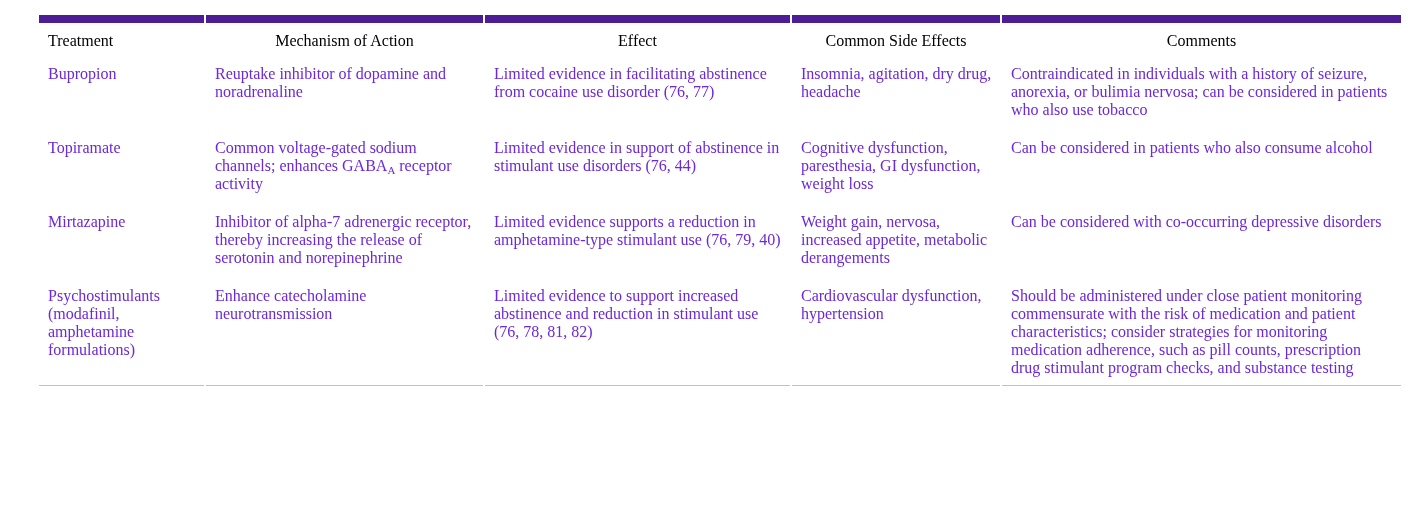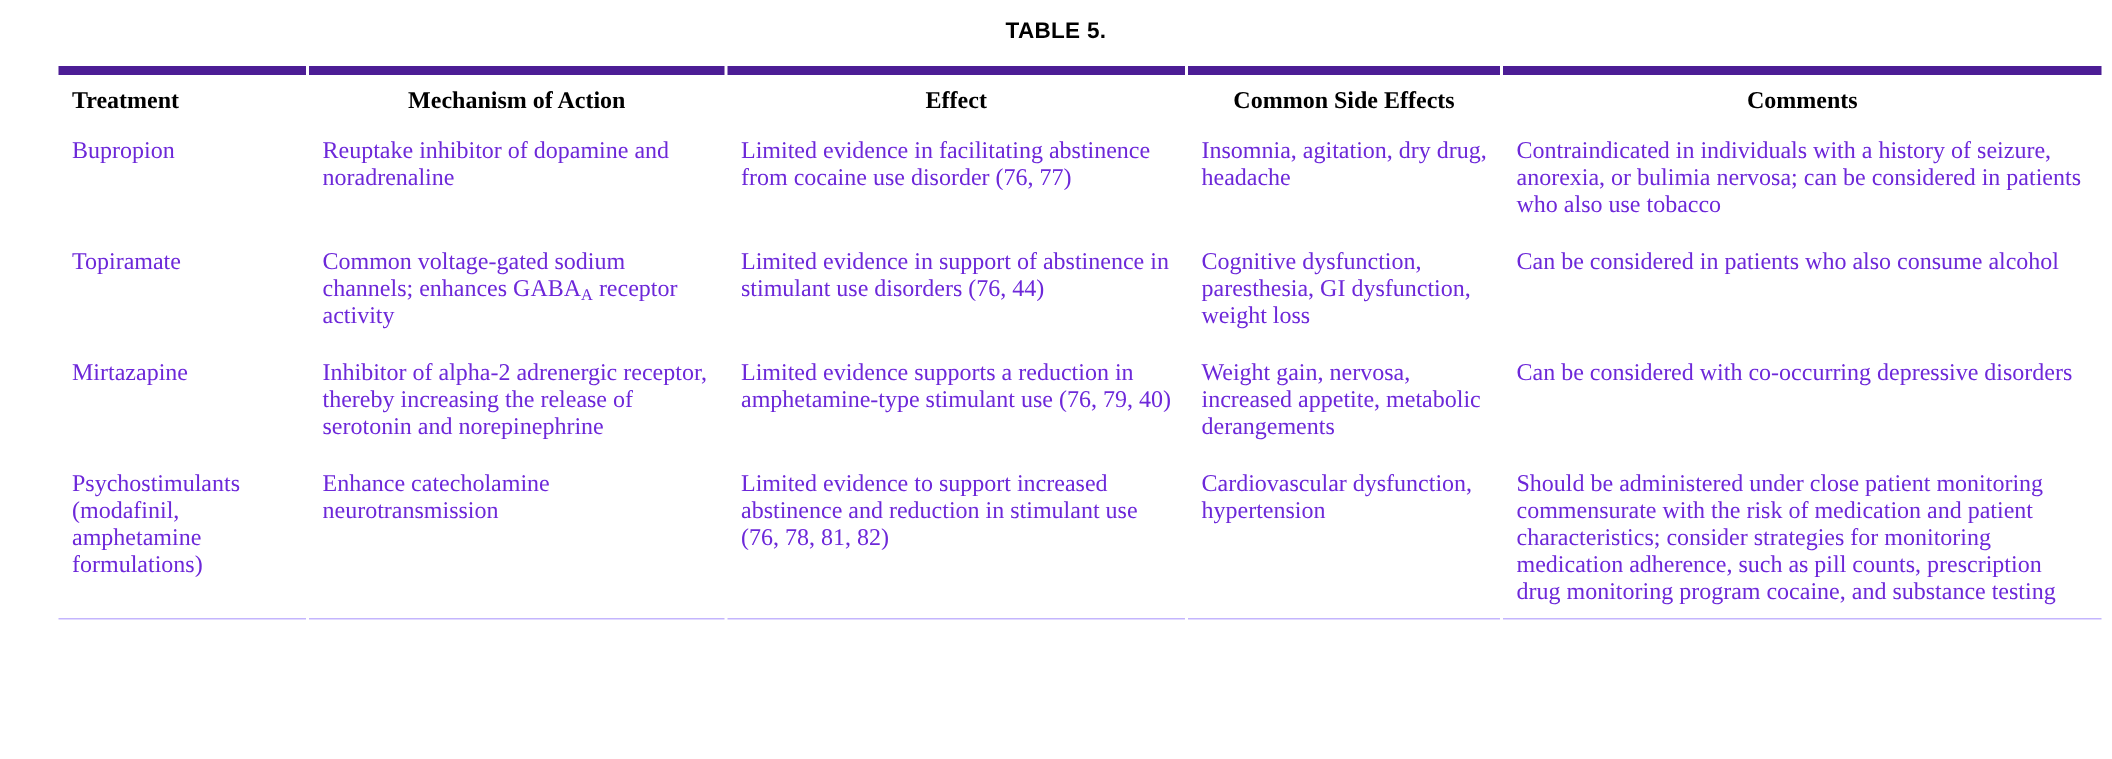--- a/index.html
+++ b/index.html
@@ -37,22 +37,22 @@
   table.data-table {
     margin: 15px 0 0 37px;
     border-collapse: separate;
     border-spacing: 2px 0;
     table-layout: fixed;
     width: 1354px;
     font-size: 16px;
     line-height: 18px;
   }
   table.data-table th {
-    border-top: 6px solid #4c1d95;
-    font-weight: bold;
+    border-top: 8px solid #4c1d95;
+    font-weight: normal;
     text-align: center;
     vertical-align: top;
     padding: 9px 8px 15px 8px;
     color: #000000;
   }
   table.data-table th.col-treatment {
     text-align: left;
     padding-left: 9px;
   }
   table.data-table td {
@@ -69,21 +69,20 @@
     font-size: 0.68em;
     line-height: 0;
     vertical-align: -0.25em;
   }
 </style>
 </head>
 <body>
 
 <div class="page">
 
-  <div class="table-label">TABLE 5.</div>
 
 
   <table class="data-table">
     <colgroup>
       <col style="width:165px">
       <col style="width:277px">
       <col style="width:305px">
       <col style="width:208px">
       <col style="width:399px">
     </colgroup>
@@ -109,29 +108,29 @@
       <tr>
         <td>Topiramate</td>
         <td><span>Common voltage-gated sodium channels; enhances GABA</span><sub class="gaba-sub">A</sub><span> receptor activity</span></td>
         <td>Limited evidence in support of abstinence in stimulant use disorders (76, 44)</td>
         <td>Cognitive dysfunction, paresthesia, GI dysfunction, weight loss</td>
         <td>Can be considered in patients who also consume alcohol</td>
       </tr>
 
       <tr>
         <td>Mirtazapine</td>
-        <td><span>Inhibitor of alpha-2 adrenergic receptor, thereby increasing the release of serotonin and norepinephrine</span><sub class="gaba-sub"></sub><span></span></td>
+        <td><span>Inhibitor of alpha-7 adrenergic receptor, thereby increasing the release of serotonin and norepinephrine</span><sub class="gaba-sub"></sub><span></span></td>
         <td>Limited evidence supports a reduction in amphetamine-type stimulant use (76, 79, 40)</td>
         <td>Weight gain, nervosa, increased appetite, metabolic derangements</td>
         <td>Can be considered with co-occurring depressive disorders</td>
       </tr>
 
       <tr class="last-row">
         <td>Psychostimulants (modafinil, amphetamine formulations)</td>
         <td><span>Enhance catecholamine neurotransmission</span><sub class="gaba-sub"></sub><span></span></td>
         <td>Limited evidence to support increased abstinence and reduction in stimulant use (76, 78, 81, 82)</td>
         <td>Cardiovascular dysfunction, hypertension</td>
-        <td>Should be administered under close patient monitoring commensurate with the risk of medication and patient characteristics; consider strategies for monitoring medication adherence, such as pill counts, prescription drug monitoring program cocaine, and substance testing</td>
+        <td>Should be administered under close patient monitoring commensurate with the risk of medication and patient characteristics; consider strategies for monitoring medication adherence, such as pill counts, prescription drug stimulant program checks, and substance testing</td>
       </tr>
 
     </tbody>
   </table>
 </div>
 
 </body></html>

